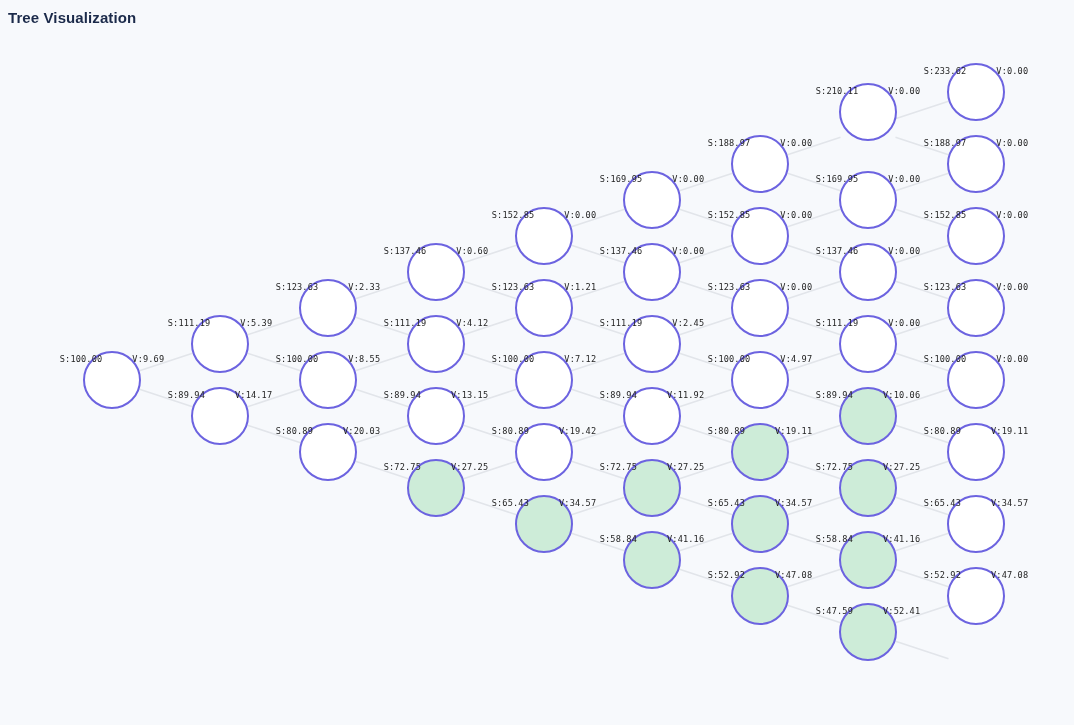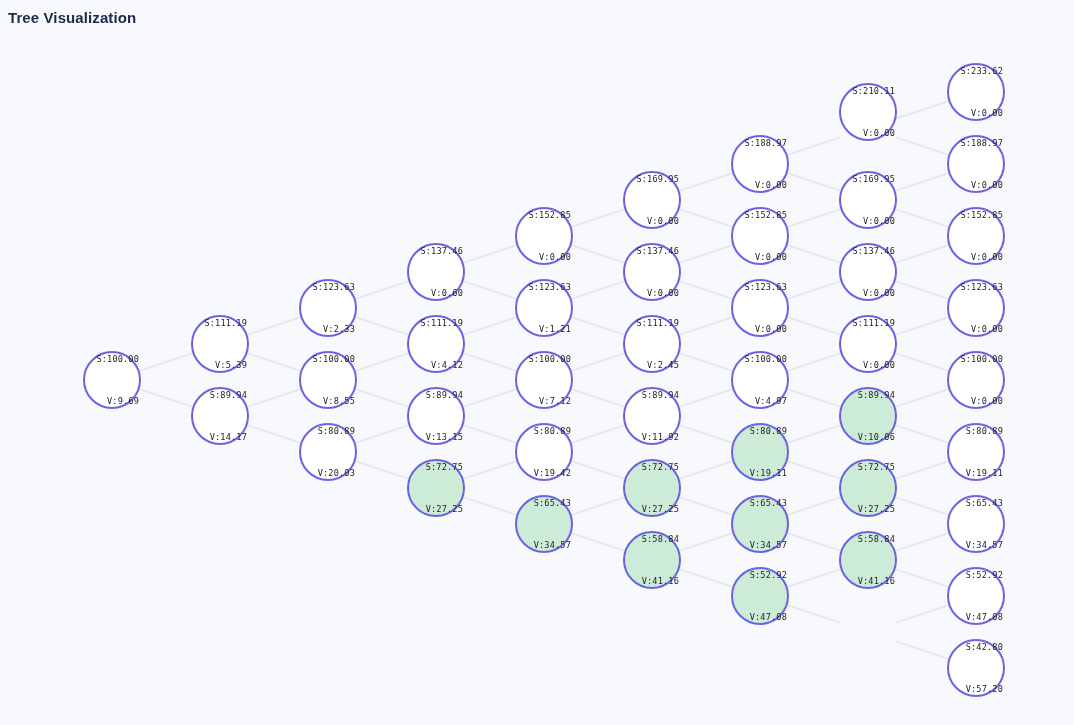--- a/index.html
+++ b/index.html
@@ -61,22 +61,22 @@
   .tree-node {
     position: absolute;
     width: 58px;
     height: 58px;
     margin-left: -29px;
     margin-top: -29px;
     border-radius: 50%;
     border: 2px solid #6c63e0;
     background: #ffffff;
     display: flex;
-    flex-direction: column;
-    align-items: flex-end;
+    flex-direction: row;
+    align-items: flex-start;
     justify-content: center;
     line-height: 1.45;
     gap: 30px;
   }
 
   .tree-node.exercised {
     background: #cdecd8;
   }
 
   .node-line {
@@ -303,20 +303,24 @@
           <span class="node-line">V:10.06</span>
         </div>
         <div class="tree-node exercised" style="left: 868px; top: 488px;">
           <span class="node-line">S:72.75</span>
           <span class="node-line">V:27.25</span>
         </div>
         <div class="tree-node exercised" style="left: 868px; top: 560px;">
           <span class="node-line">S:58.84</span>
           <span class="node-line">V:41.16</span>
         </div>
+        <div class="tree-node exercised" style="left: 868px; top: 632px;">
+          <span class="node-line">S:47.59</span>
+          <span class="node-line">V:52.41</span>
+        </div>
         <div class="tree-node" style="left: 976px; top: 92px;">
           <span class="node-line">S:233.62</span>
           <span class="node-line">V:0.00</span>
         </div>
         <div class="tree-node" style="left: 976px; top: 164px;">
           <span class="node-line">S:188.97</span>
           <span class="node-line">V:0.00</span>
         </div>
         <div class="tree-node" style="left: 976px; top: 236px;">
           <span class="node-line">S:152.85</span>
@@ -335,20 +339,16 @@
           <span class="node-line">V:19.11</span>
         </div>
         <div class="tree-node" style="left: 976px; top: 524px;">
           <span class="node-line">S:65.43</span>
           <span class="node-line">V:34.57</span>
         </div>
         <div class="tree-node" style="left: 976px; top: 596px;">
           <span class="node-line">S:52.92</span>
           <span class="node-line">V:47.08</span>
         </div>
-        <div class="tree-node" style="left: 976px; top: 668px;">
-          <span class="node-line">S:42.80</span>
-          <span class="node-line">V:57.20</span>
-        </div>
       </div>
   </div>
 
 </div>
 
 </body></html>

